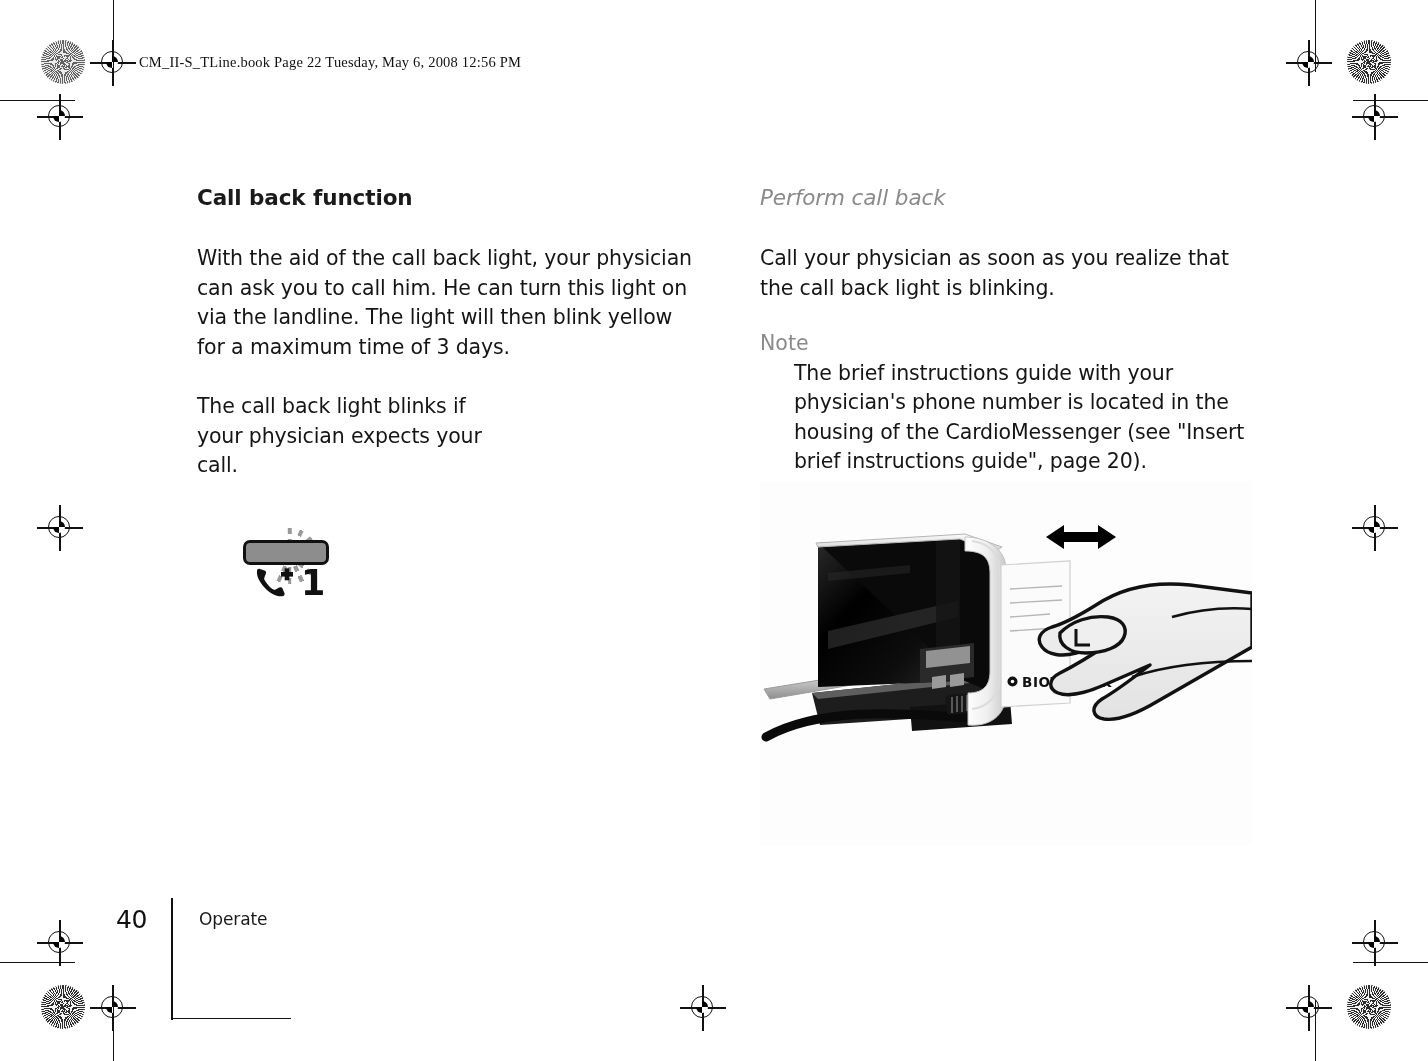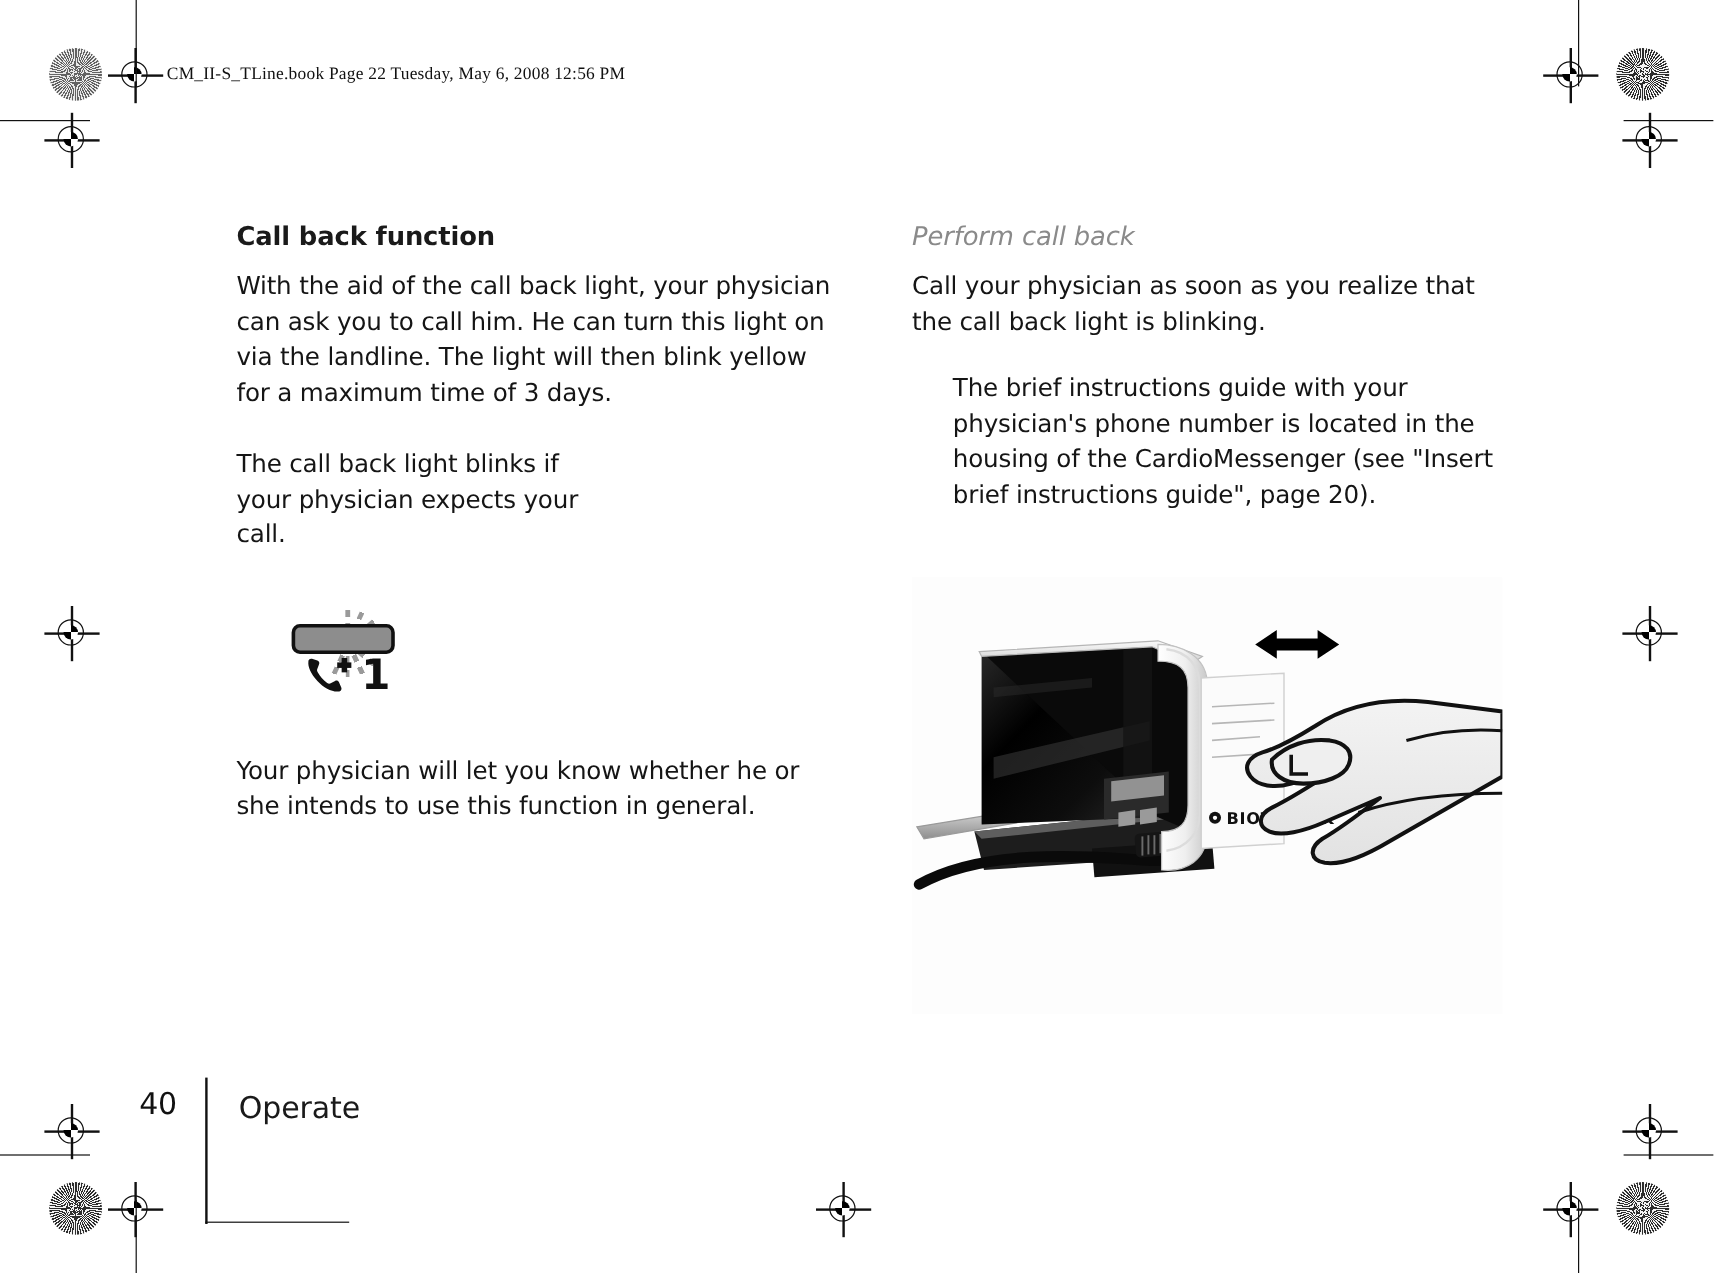--- a/index.html
+++ b/index.html
@@ -87,21 +87,21 @@
 
   
   .col {
     position: absolute;
     top: 185px;
   }
   .col-left  { left: 197px; width: 495px; }
   .col-right { left: 760px; width: 500px; }
 
   h2.sec {
-    margin: 0 0 14px 0;
+    margin: 0 0 34px 0;
     font-family: "DejaVu Sans", sans-serif;
     font-size: 21.5px;
     font-weight: bold;
     color: #1a1a1a;
     letter-spacing: -0.1px;
   }
   h2.sec.muted { color: #8a8a8a; font-weight: normal; font-style: italic; }
 
   p.body {
     margin: 0 0 26px 0;
@@ -201,21 +201,21 @@
     left: 171px;
     top: 898px;
     width: 1.6px;
     height: 122px;
     background: #111;
   }
   .running-head {
     position: absolute;
     left: 199px;
     top: 909px;
-    font-size: 25px;
+    font-size: 17px;
     color: #1a1a1a;
     letter-spacing: -0.1px;
   }
 </style>
 </head>
 <body>
 
 <div class="reg cross-dot" style="left:90px; top:40px;">
   <div class="vl"></div>
     <div class="hl"></div>
@@ -331,30 +331,30 @@
                  C34,27.4 33.2,29 31.7,29.2 C26,30 19,26.5 13.5,20.5
                  C8,14.5 5.4,8.6 6,4 Z" fill="#111"></path>
         <rect x="30" y="5" width="12" height="4.6" fill="#111"></rect>
         <rect x="33.7" y="1.3" width="4.6" height="12" fill="#111"></rect>
       </svg>
 
       <div class="digit">1</div>
     </div>
   </div>
 
-  <p class="body" style="margin-top:34px;">Your physician will let you know whether he or she intends to use this function in general.</p>
 </div>
 
 <div class="col col-right">
 
   <h2 class="sec muted">Perform call back</h2>
 
   <p class="body">Call your physician as soon as you realize that the call back light is blinking.</p>
 
   <div>
+    <p class="note-label">Note</p>
     <p class="note-body">The brief instructions guide with your physician's phone number is located in the housing of the CardioMessenger (see "Insert brief instructions guide", page   20).</p>
   </div>
 </div>
 
 <div class="figure">
   <svg width="492" height="364" viewBox="0 0 492 364">
     <defs>
       <linearGradient id="gTop" x1="0" y1="0" x2="0" y2="1">
         <stop offset="0%" stop-color="#fafafa"></stop>
           <stop offset="100%" stop-color="#cfcfcf"></stop>

